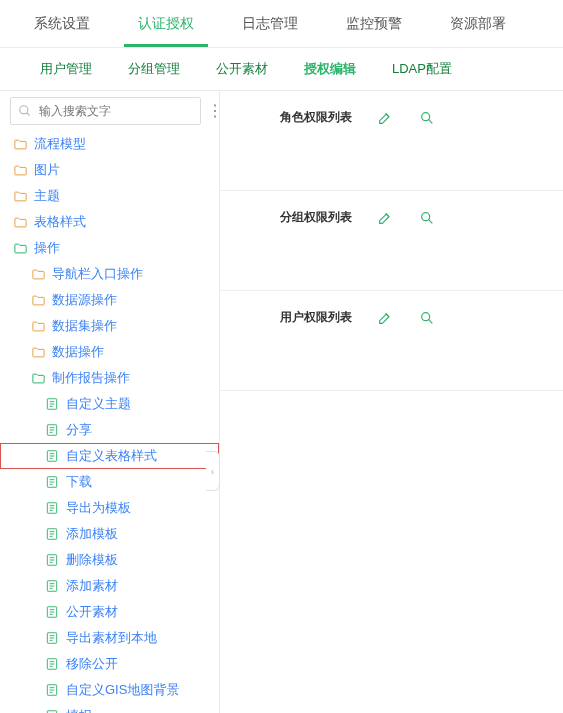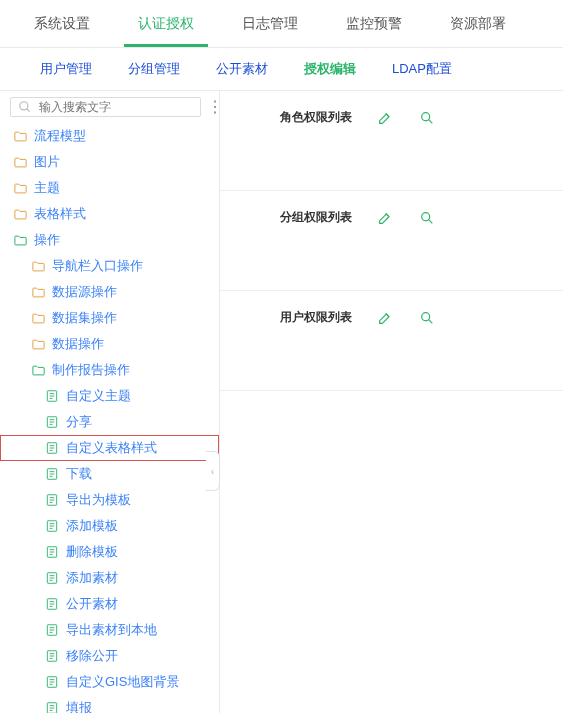--- a/index.html
+++ b/index.html
@@ -41,21 +41,21 @@
   }
   .sub-tabs {
     display: flex;
     height: 42px;
     padding: 0 40px;
     align-items: center;
   }
   .sub-tab {
     margin-right: 36px;
     font-size: 13px;
-    color: #1d4ed8;
+    color: #15803d;
     cursor: pointer;
   }
   .sub-tab.active { color: #2db46b; font-weight: bold; }
 
   .main {
     display: flex;
     border-top: 1px solid #eaeaea;
     height: calc(713px - 48px - 42px);
   }
   .sidebar {
@@ -70,21 +70,21 @@
     align-items: center;
     padding: 6px 8px 6px 10px;
     gap: 6px;
   }
   .search-box {
     flex: 1;
     display: flex;
     align-items: center;
     border: 1px solid #dcdcdc;
     border-radius: 2px;
-    height: 20px;
+    height: 28px;
     padding: 0 6px;
     color: #999;
   }
   .search-box input {
     border: none;
     outline: none;
     flex: 1;
     font-size: 12px;
     background: transparent;
   }

